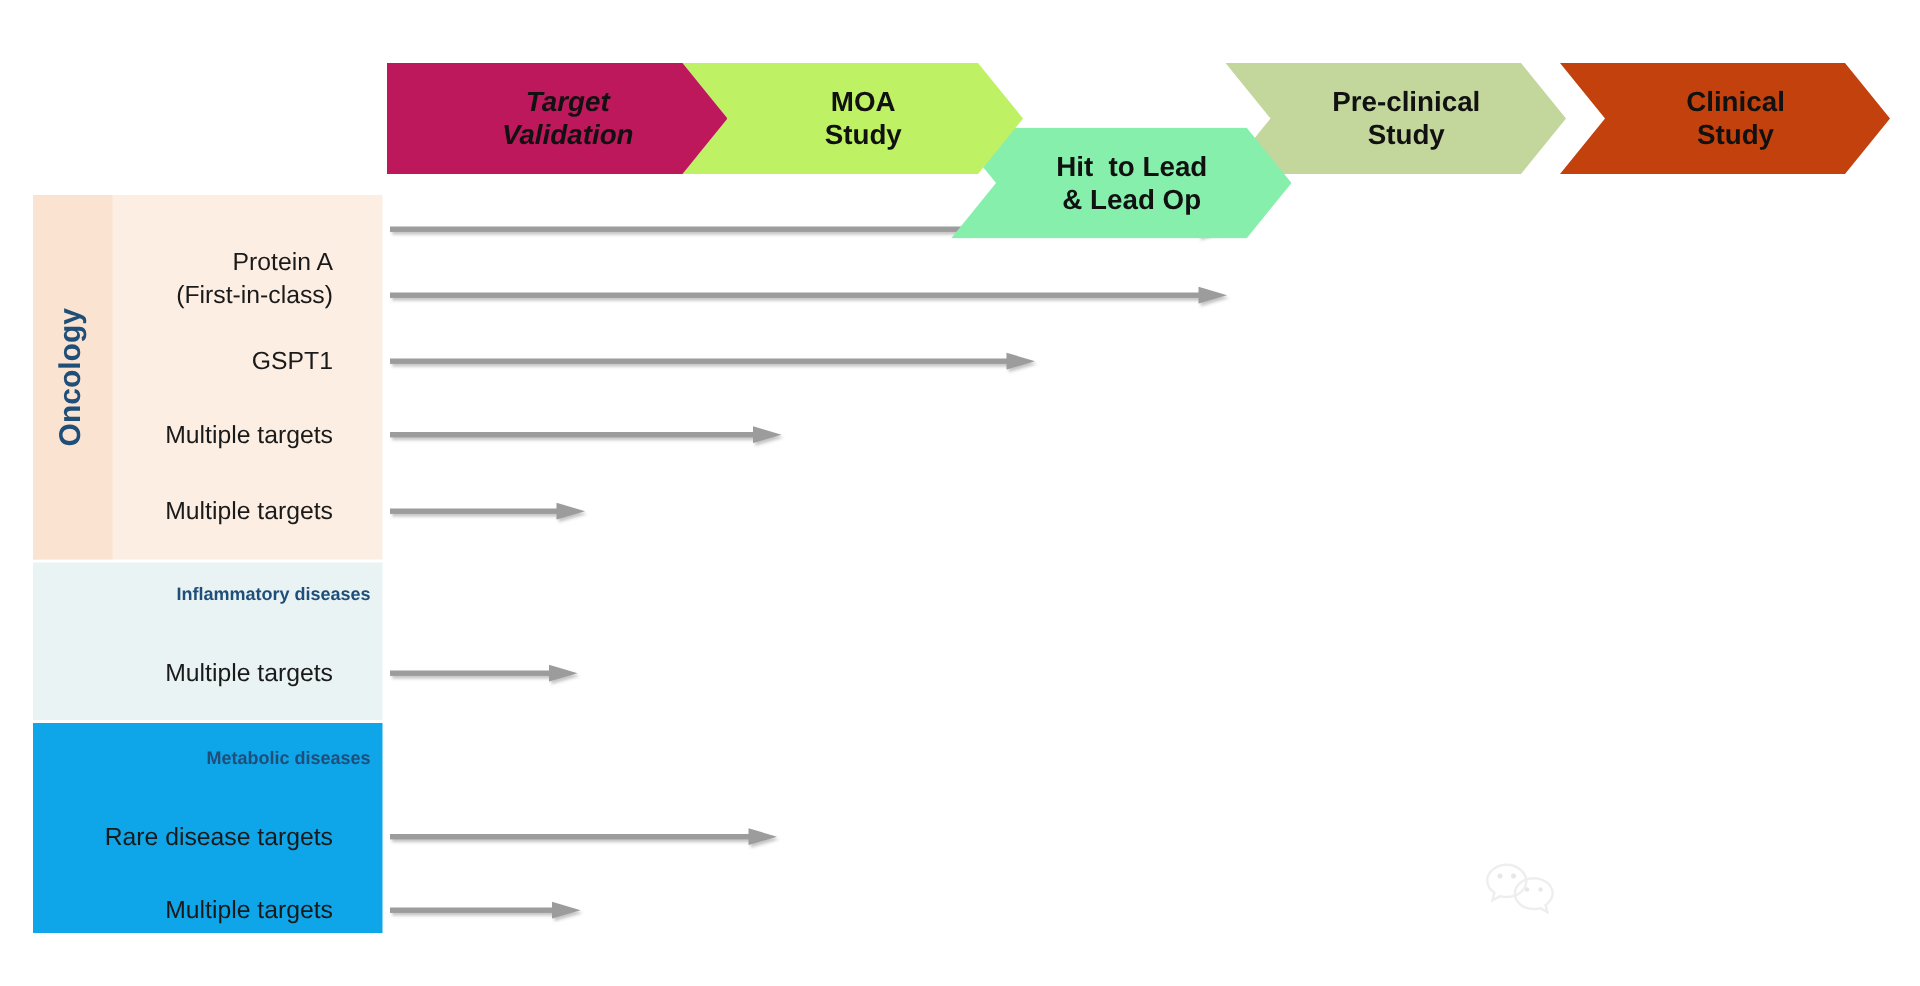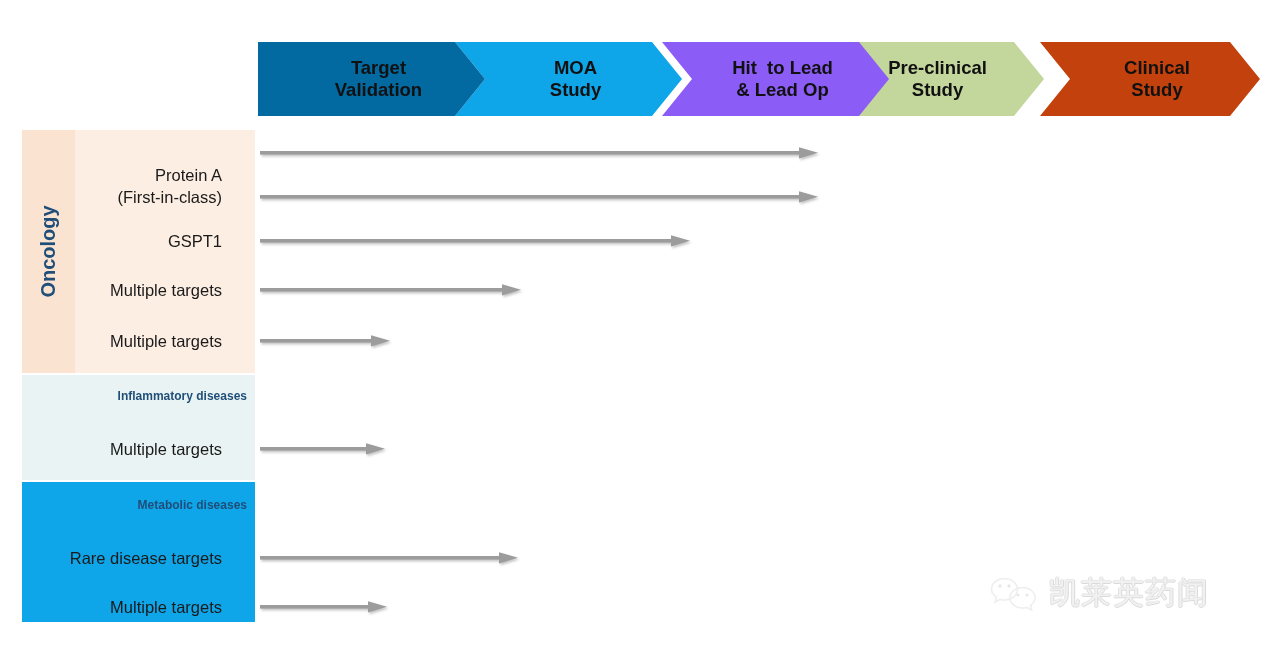--- a/index.html
+++ b/index.html
@@ -124,25 +124,25 @@
     font-family: "DejaVu Sans", sans-serif;
     white-space: nowrap;
   }
 </style>
 </head>
 <body>
 
 <div id="stage">
 
   <div class="phase-bar">
-      <div class="phase" style="left: 0px; width: 227px; background: #0369a1; z-index: 10; clip-path: polygon(0px 0px, calc(100% - 30px) 0px, 100% 50%, calc(100% - 30px) 100%, 0px 100%);"><div class="phase-label">Target
+      <div class="phase" style="left: 0px; width: 227px; background: #be185d; z-index: 10; clip-path: polygon(0px 0px, calc(100% - 30px) 0px, 100% 50%, calc(100% - 30px) 100%, 0px 100%); font-style: italic;"><div class="phase-label">Target
 Validation</div></div>
-      <div class="phase" style="left: 197px; width: 227px; background: #0ea5e9; z-index: 9; clip-path: polygon(0px 0px, calc(100% - 30px) 0px, 100% 50%, calc(100% - 30px) 100%, 0px 100%, 30px 50%);"><div class="phase-label">MOA
+      <div class="phase" style="left: 197px; width: 227px; background: #bef264; z-index: 9; clip-path: polygon(0px 0px, calc(100% - 30px) 0px, 100% 50%, calc(100% - 30px) 100%, 0px 100%, 30px 50%);"><div class="phase-label">MOA
 Study</div></div>
-      <div class="phase" style="left: 404px; width: 227px; background: #8b5cf6; z-index: 8; clip-path: polygon(0px 0px, calc(100% - 30px) 0px, 100% 50%, calc(100% - 30px) 100%, 0px 100%, 30px 50%);"><div class="phase-label">Hit  to Lead
+      <div class="phase" style="left: 376px; width: 227px; background: #86efac; z-index: 8; clip-path: polygon(0px 0px, calc(100% - 30px) 0px, 100% 50%, calc(100% - 30px) 100%, 0px 100%, 30px 50%); margin-top: 43px;"><div class="phase-label">Hit  to Lead
 &amp; Lead Op</div></div>
       <div class="phase" style="left: 559px; width: 227px; background: rgb(195, 214, 155); z-index: 7; clip-path: polygon(0px 0px, calc(100% - 30px) 0px, 100% 50%, calc(100% - 30px) 100%, 0px 100%, 30px 50%);"><div class="phase-label">Pre-clinical
 Study</div></div>
       <div class="phase" style="left: 782px; width: 220px; background: #c2410c; z-index: 6; clip-path: polygon(0px 0px, calc(100% - 30px) 0px, 100% 50%, calc(100% - 30px) 100%, 0px 100%, 30px 50%);"><div class="phase-label">Clinical
 Study</div></div>
     </div>
 
   <div id="bands-layer">
       <div class="band" style="top: 130px; height: 243px; background: rgb(253, 238, 227);">
         <div class="band-strip" style="background: rgb(251, 227, 210);"></div>
@@ -277,16 +277,15 @@
     <svg width="52" height="38" viewBox="0 0 52 38">
       <g fill="none" stroke="#ededed" stroke-width="1.6">
         <path d="M16.5 4.5C9.3 4.5 3.5 9.2 3.5 15c0 3.3 1.9 6.2 4.8 8.1L7 28.2l5.2-2.8c1.4.4 2.8.6 4.3.6 7.2 0 13-4.7 13-10.5S23.7 4.5 16.5 4.5z"></path>
         <path d="M34.5 13.5c-7 0-12.6 4.6-12.6 10.2 0 5.7 5.6 10.3 12.6 10.3 1.5 0 2.9-.2 4.2-.6l4.9 2.7-1.2-4.8c2.8-1.9 4.7-4.6 4.7-7.6 0-5.6-5.6-10.2-12.6-10.2z"></path>
       </g>
       <circle cx="12" cy="12" r="1.7" fill="#e6e6e6"></circle>
       <circle cx="21" cy="12" r="1.7" fill="#e6e6e6"></circle>
       <circle cx="30" cy="21" r="1.5" fill="#e6e6e6"></circle>
       <circle cx="39" cy="21" r="1.5" fill="#e6e6e6"></circle>
     </svg>
-    <span class="wm-text">凯莱英药闻</span>
   </div>
 
 </div>
 
 </body></html>

